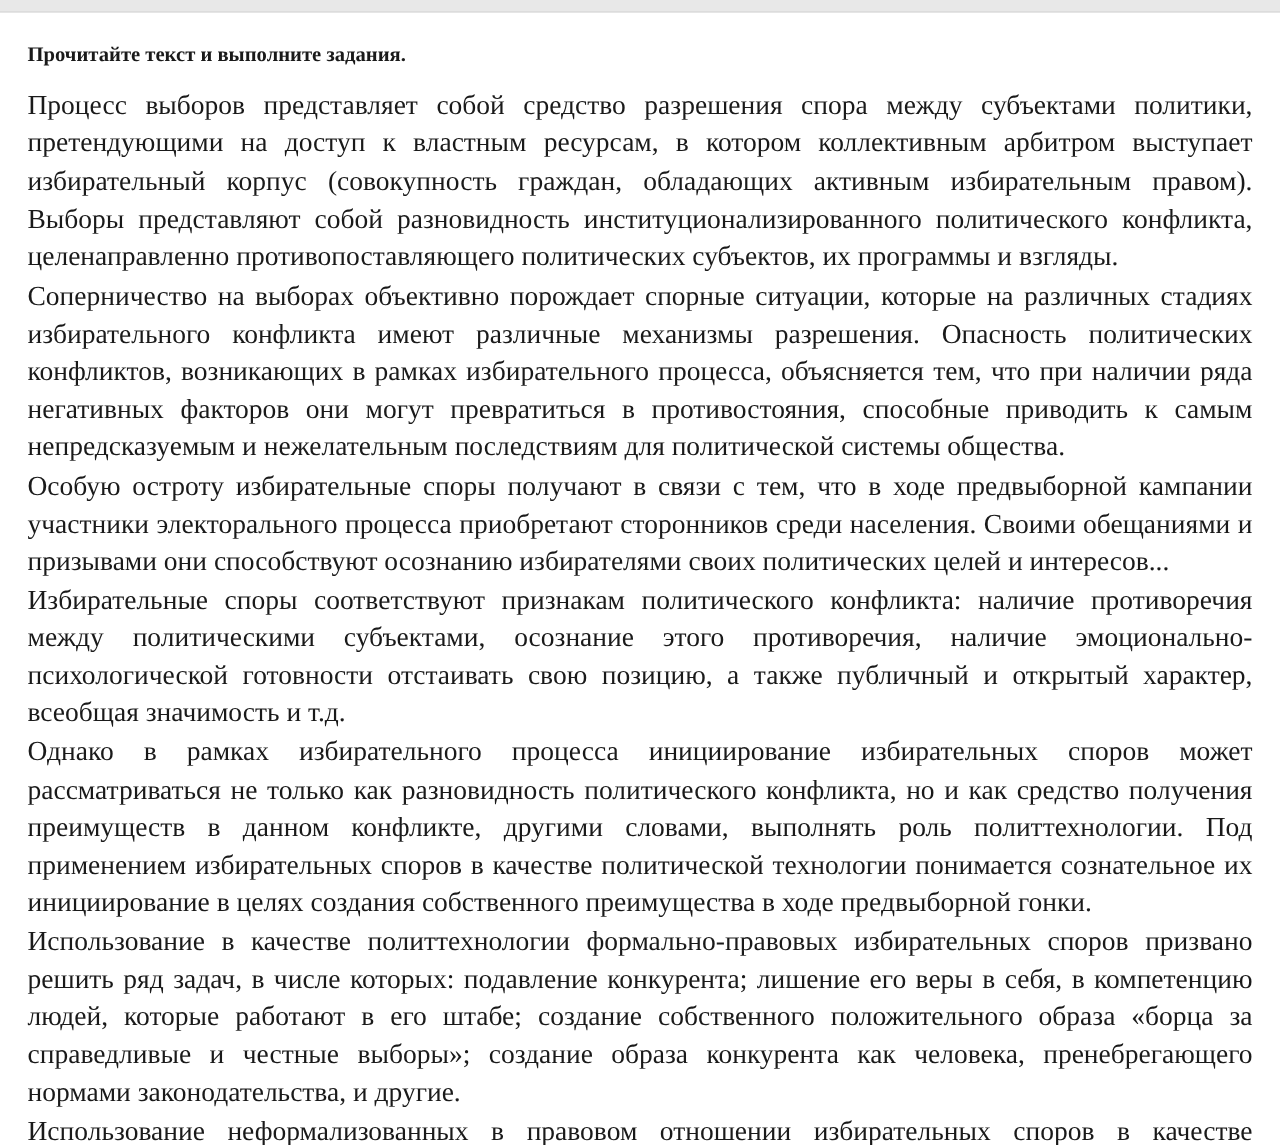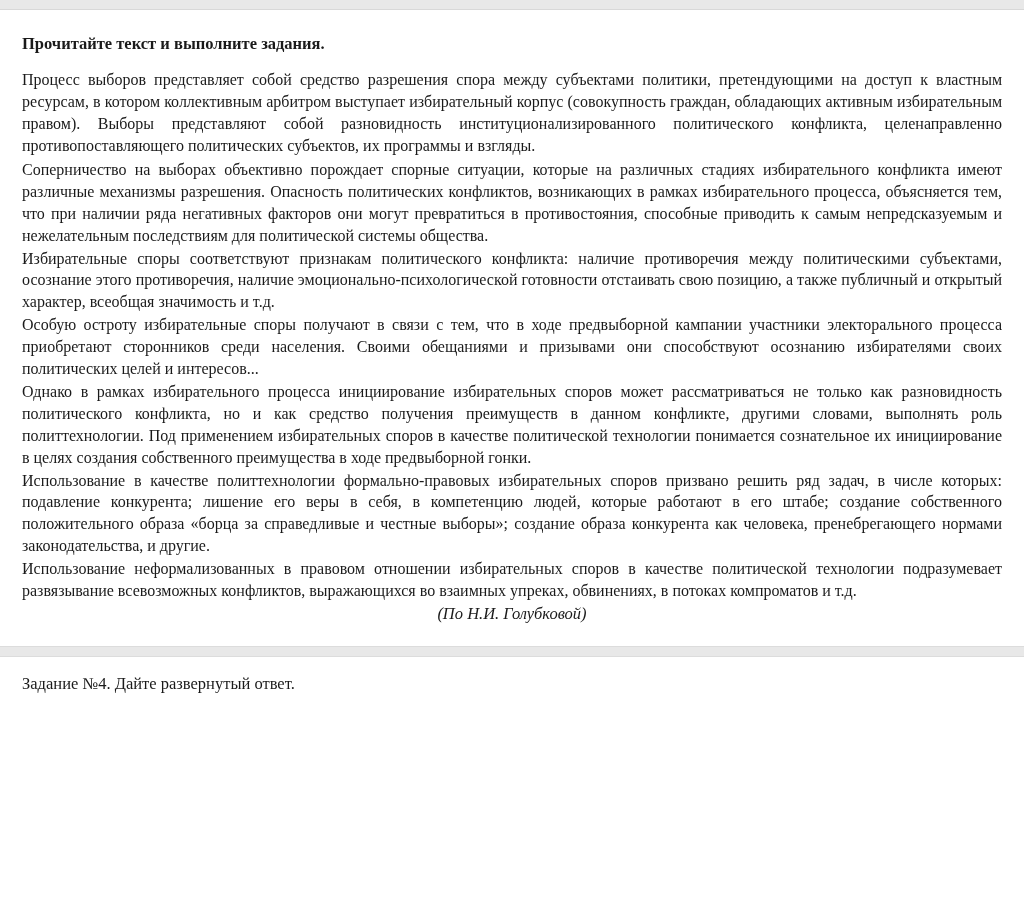--- a/index.html
+++ b/index.html
@@ -28,21 +28,21 @@
   .content {
     padding: 14px 22px 0 22px;
   }
   .heading {
     font-weight: bold;
     font-size: 16.5px;
     line-height: 1.35;
     margin: 9px 0 14px 0;
   }
   .para {
-    font-size: 16px;
+    font-size: 22px;
     line-height: 1.37;
     text-align: justify;
     margin: 0 0 1px 0;
   }
   .para.first {
     margin-bottom: 2px;
   }
   .attrib {
     font-size: 16.5px;
     font-style: italic;
@@ -86,22 +86,22 @@
 <div class="page">
 
   <div class="topbar"></div>
 
   <div class="content">
 
     <div class="heading">Прочитайте текст и выполните задания.</div>
 
     <p class="para first">Процесс выборов представляет собой средство разрешения спора между субъектами политики, претендующими на доступ к властным ресурсам, в котором коллективным арбитром выступает избирательный корпус (совокупность граждан, обладающих активным избирательным правом). Выборы представляют собой разновидность институционализированного политического конфликта, целенаправленно противопоставляющего политических субъектов, их программы и взгляды.</p>
     <p class="para">Соперничество на выборах объективно порождает спорные ситуации, которые на различных стадиях избирательного конфликта имеют различные механизмы разрешения. Опасность политических конфликтов, возникающих в рамках избирательного процесса, объясняется тем, что при наличии ряда негативных факторов они могут превратиться в противостояния, способные приводить к самым непредсказуемым и нежелательным последствиям для политической системы общества.</p>
+    <p class="para">Особую остроту избирательные споры получают в связи с тем, что в ходе предвыборной кампании участники электорального процесса приобретают сторонников среди населения. Своими обещаниями и призывами они способствуют осознанию избирателями своих политических целей и интересов...</p>
     <p class="para">Избирательные споры соответствуют признакам политического конфликта: наличие противоречия между политическими субъектами, осознание этого противоречия, наличие эмоционально-психологической готовности отстаивать свою позицию, а также публичный и открытый характер, всеобщая значимость и т.д.</p>
-    <p class="para">Особую остроту избирательные споры получают в связи с тем, что в ходе предвыборной кампании участники электорального процесса приобретают сторонников среди населения. Своими обещаниями и призывами они способствуют осознанию избирателями своих политических целей и интересов...</p>
     <p class="para">Однако в рамках избирательного процесса инициирование избирательных споров может рассматриваться не только как разновидность политического конфликта, но и как средство получения преимуществ в данном конфликте, другими словами, выполнять роль политтехнологии. Под применением избирательных споров в качестве политической технологии понимается сознательное их инициирование в целях создания собственного преимущества в ходе предвыборной гонки.</p>
     <p class="para">Использование в качестве политтехнологии формально-правовых избирательных споров призвано решить ряд задач, в числе которых: подавление конкурента; лишение его веры в себя, в компетенцию людей, которые работают в его штабе; создание собственного положительного образа «борца за справедливые и честные выборы»; создание образа конкурента как человека, пренебрегающего нормами законодательства, и другие.</p>
     <p class="para">Использование неформализованных в правовом отношении избирательных споров в качестве политической технологии подразумевает развязывание всевозможных конфликтов, выражающихся во взаимных упреках, обвинениях, в потоках компроматов и т.д.</p>
 
     <div class="attrib">(По Н.И. Голубковой)</div>
 
   </div>
 
   <div class="divider"></div>
 

